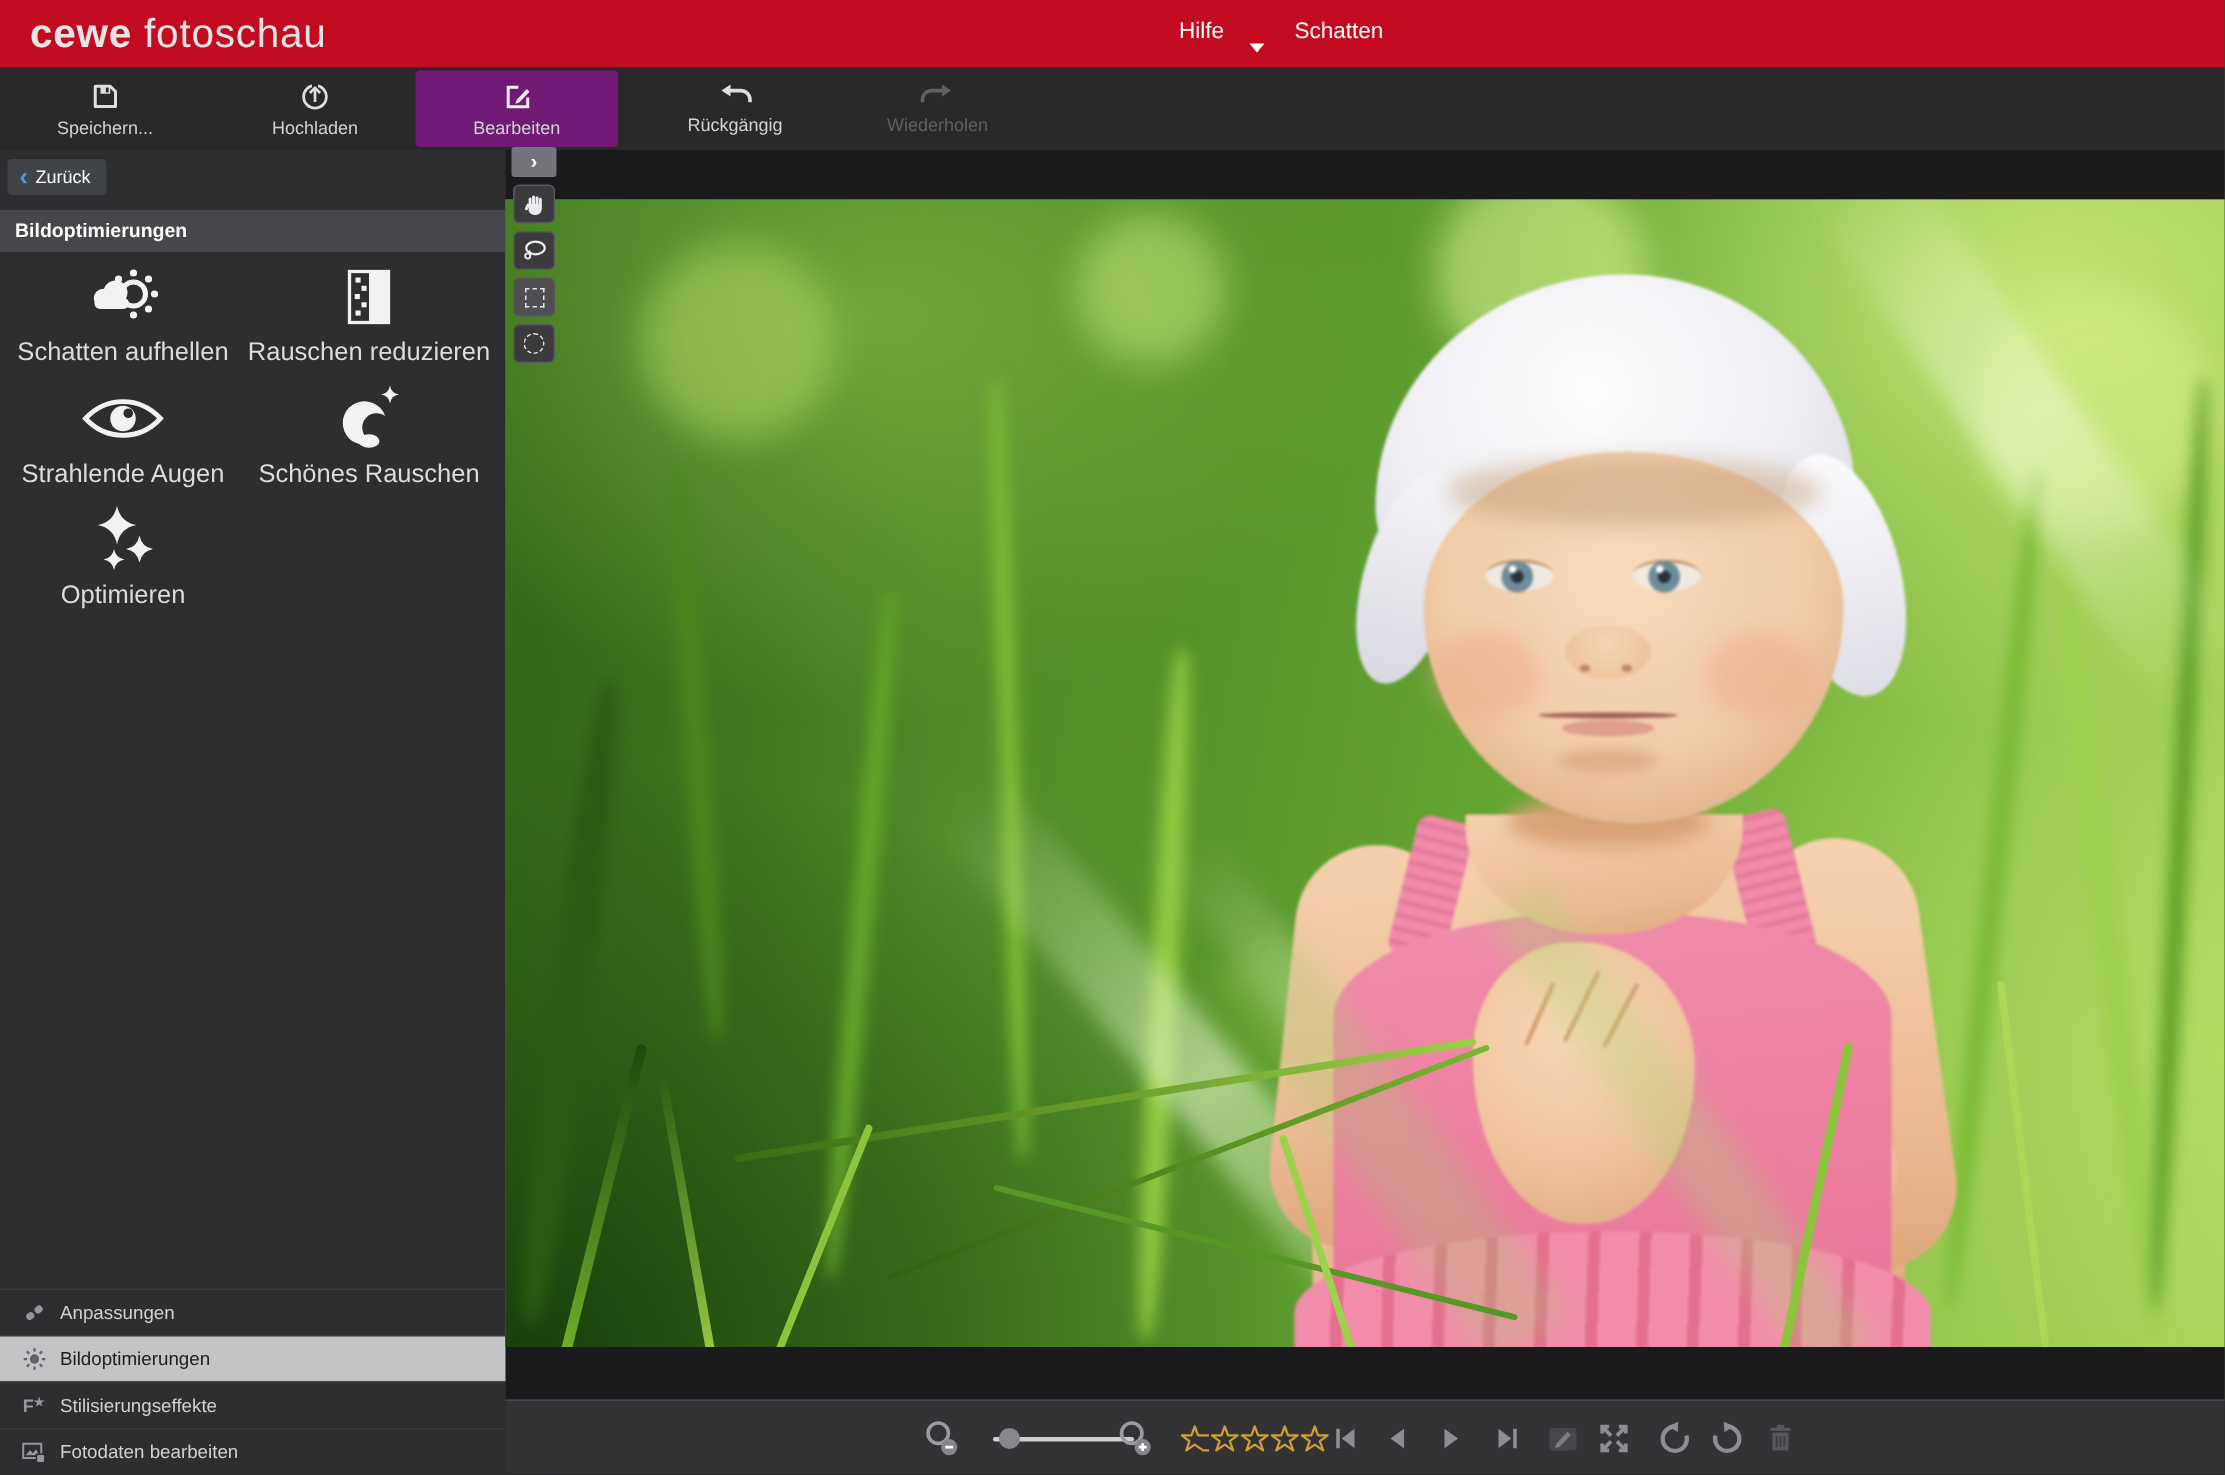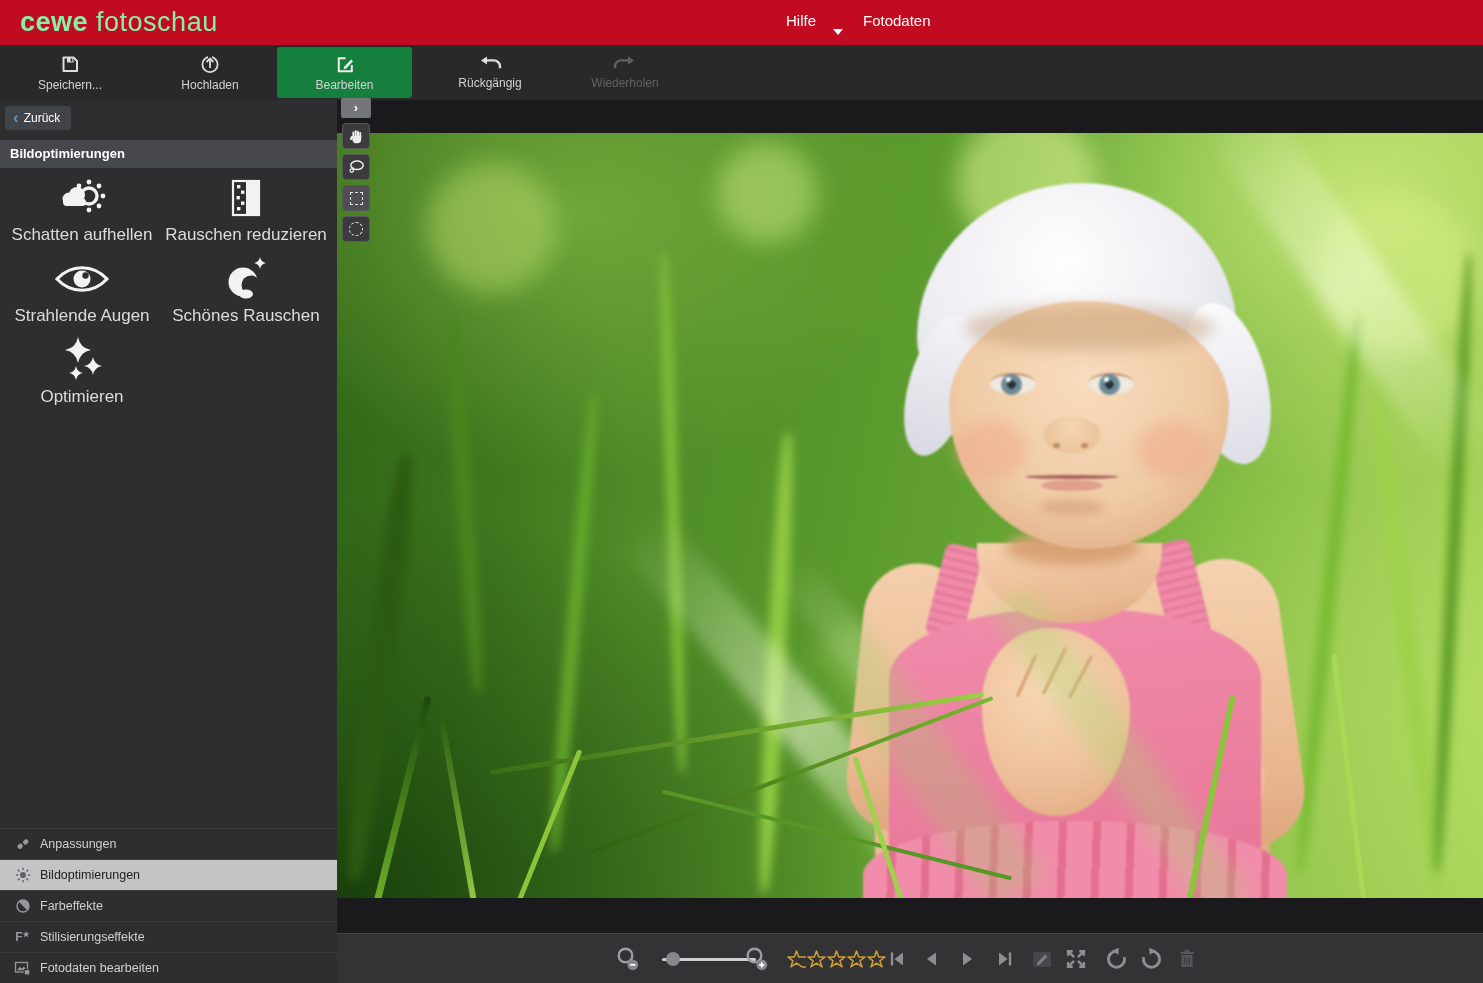--- a/index.html
+++ b/index.html
@@ -1,33 +1,33 @@
 <!DOCTYPE html>
 <html><head>
 <meta charset="utf-8">
 <style>
   * { margin:0; padding:0; box-sizing:border-box; }
   html,body { width:1483px; height:983px; overflow:hidden; background:#2e2e30;
     font-family:"Liberation Sans", sans-serif; -webkit-font-smoothing:antialiased; }
 
   
   #header { position:absolute; left:0; top:0; width:1483px; height:45px; background:#c20b20; }
-  #logo { position:absolute; left:20px; top:7px; color:#86efac; font-size:27px; letter-spacing:.5px; }
+  #logo { position:absolute; left:20px; top:7px; color:#e5e5e5; font-size:27px; letter-spacing:.5px; }
   #logo b { font-weight:bold; } #logo span { font-weight:normal; }
   .menu-item { position:absolute; top:12px; color:#fff; font-size:15px; cursor:default; }
   #menu-hilfe { left:786px; } #menu-optionen { left:863px; }
   #hilfe-chevron { position:absolute; left:833px; top:29px; width:0; height:0;
     border-left:5px solid transparent; border-right:5px solid transparent; border-top:6px solid #fff; }
 
   
   #toolbar { position:absolute; left:0; top:45px; width:1483px; height:55px; background:#29292b; }
   .tb-item { position:absolute; top:2px; height:51px; display:flex; flex-direction:column;
     align-items:center; justify-content:center; gap:3px; color:#dedee0; border-radius:3px; }
   .tb-item .tb-label { font-size:12px; color:#d2d2d4; }
-  .tb-item.selected { background:#15803d; }
+  .tb-item.selected { background:#701a75; }
   .tb-item.disabled, .tb-item.disabled .tb-label { color:#606063; }
   #tb-save{left:0;width:140px;} #tb-upload{left:140px;width:140px;}
   #tb-edit{left:277px;width:135px;} #tb-undo{left:420px;width:140px;} #tb-redo{left:560px;width:130px;}
   .tb-item svg { display:block; }
 
   
   #sidebar { position:absolute; left:0; top:100px; width:337px; height:883px; background:#2e2e30; }
   #back-btn { position:absolute; left:5px; top:6px; height:24px; padding:0 11px 0 8px;
     background:#404347; border-radius:3px; color:#fff; font-size:12px;
     display:flex; align-items:center; gap:5px; cursor:default; }
@@ -97,21 +97,21 @@
   #zoom-slider .handle { position:absolute; left:4px; top:-5.5px; width:14px; height:14px;
     border-radius:50%; background:#87878b; }
 </style>
 </head>
 <body>
 
 <div id="header">
   <div id="logo"><b>cewe</b> <span>fotoschau</span></div>
   <div id="menu-hilfe" class="menu-item">Hilfe</div>
   <div id="hilfe-chevron"></div>
-  <div id="menu-optionen" class="menu-item">Fotodaten</div>
+  <div id="menu-optionen" class="menu-item">Schatten</div>
 </div>
 
 <div id="toolbar">
   <div id="tb-save" class="tb-item">
     <svg width="22" height="22" viewBox="0 0 22 22">
       <path d="M4.5 4.5 H14.5 L18 8 V18 H4.5 Z" fill="none" stroke="#dedee0" stroke-width="2" stroke-linejoin="round"></path>
       <rect x="8" y="4.5" width="6.5" height="5" fill="#dedee0"></rect>
       <rect x="11.6" y="5.4" width="1.8" height="3.2" fill="#29292b"></rect>
     </svg>
     <div class="tb-label">Speichern...</div>
@@ -243,29 +243,20 @@
     <div class="cat active">
       <span class="c-icon">
         <svg width="16" height="16" viewBox="0 0 16 16">
           <circle cx="8" cy="8" r="3.1" fill="currentColor"></circle>
           <g stroke="currentColor" stroke-width="1.5">
             <path d="M8 0.8 V3 M8 13 V15.2 M0.8 8 H3 M13 8 H15.2 M2.9 2.9 L4.5 4.5 M11.5 11.5 L13.1 13.1 M13.1 2.9 L11.5 4.5 M4.5 11.5 L2.9 13.1"></path>
           </g>
         </svg>
       </span>
       <span>Bildoptimierungen</span>
-    </div>
-    <div class="cat">
-      <span class="c-icon">
-        <svg width="16" height="16" viewBox="0 0 16 16">
-          <circle cx="8" cy="8" r="6" fill="none" stroke="currentColor" stroke-width="1.4"></circle>
-          <path d="M8 2 a6 6 0 0 1 0 12 z" fill="currentColor" transform="rotate(-45 8 8)"></path>
-        </svg>
-      </span>
-      <span>Farbeffekte</span>
     </div>
     <div class="cat">
       <span class="c-icon f-star">F<span class="st">★</span></span>
       <span>Stilisierungseffekte</span>
     </div>
     <div class="cat">
       <span class="c-icon">
         <svg width="17" height="16" viewBox="0 0 17 16">
           <rect x="1.5" y="2.5" width="12" height="9.5" fill="none" stroke="currentColor" stroke-width="1.3"></rect>
           <path d="M3 10.2 L6 6.8 L8 8.8 L10 6.2 L12.2 10.2 Z" fill="currentColor"></path>

